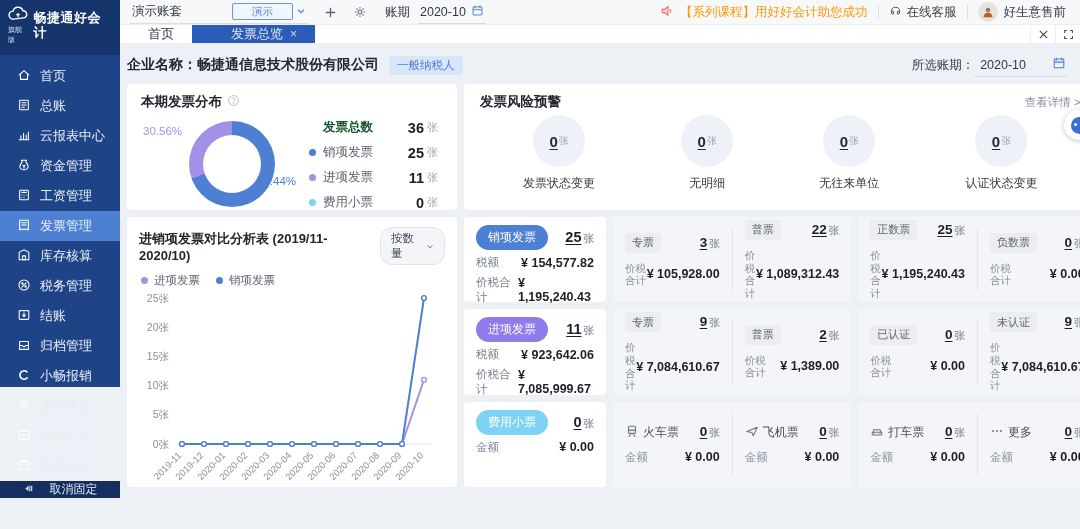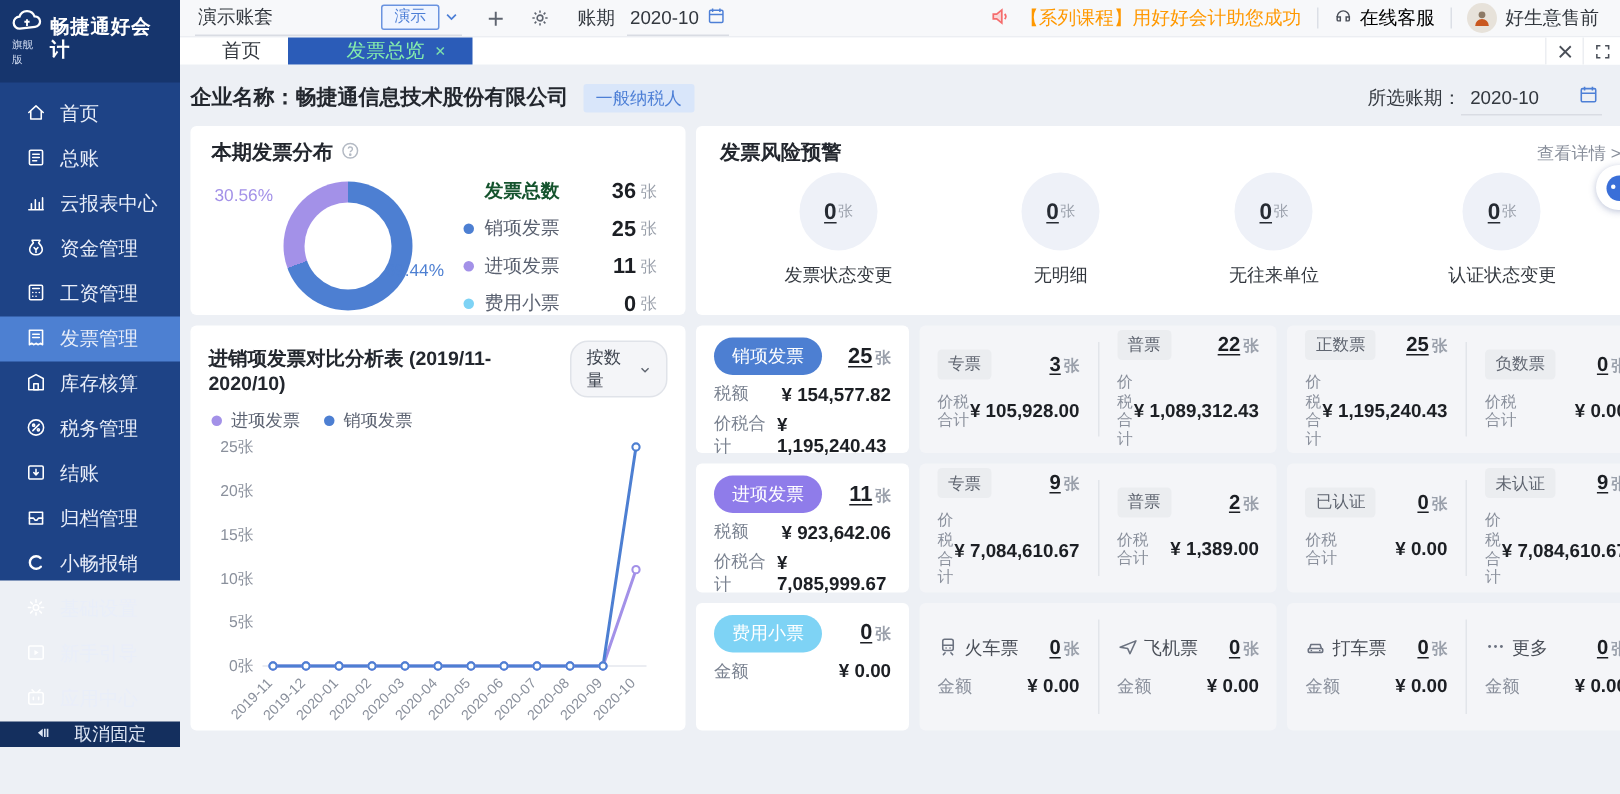--- a/index.html
+++ b/index.html
@@ -24,36 +24,36 @@
   
   .main { flex:1; display:flex; flex-direction:column; min-width:0; }
 
   .topbar { height:32px; background:#f7f8fa; display:flex; align-items:center; padding:0 14px 0 10px;
     border-bottom:1px solid #eceef2; font-size:12.5px; }
   .acct-select { display:flex; align-items:center; justify-content:space-between; width:178px;
     border-bottom:1px solid #d9dce3; padding:3px 2px; cursor:pointer; }
   .acct-name { color:#33383f; }
   .demo-wrap { display:flex; align-items:center; gap:3px; }
   .demo-tag { border:1px solid #6a93e0; color:#4d7fd6; background:#f0f5ff; font-size:10.5px;
-    padding:0 8px; border-radius:2px; line-height:15px; }
+    padding:0 19px; border-radius:2px; line-height:15px; }
   .tb-icon-btn { margin-left:16px; cursor:pointer; display:flex; align-items:center; color:#5f6570; }
   .period-label { margin-left:18px; color:#33383f; }
   .period-select { display:flex; align-items:center; gap:5px; margin-left:8px; border-bottom:1px solid #d9dce3;
     padding:3px 2px; cursor:pointer; color:#33383f; }
   .topbar-right { margin-left:auto; display:flex; align-items:center; gap:10px; }
   .announce { display:flex; align-items:center; gap:6px; color:#ff9800; cursor:pointer; }
   .tb-divider { width:1px; height:14px; background:#dcdfe6; }
-  .service { display:flex; align-items:center; gap:5px; color:#000000; cursor:pointer; }
+  .service { display:flex; align-items:center; gap:5px; color:#404040; cursor:pointer; }
   .userbox { display:flex; align-items:center; gap:6px; cursor:pointer; color:#33383f; }
   .avatar { width:20px; height:20px; border-radius:50%; background:#e7e2da; display:flex;
     align-items:center; justify-content:center; overflow:hidden; }
 
   .tabrow { height:34px; background:#fff; display:flex; align-items:stretch; padding-left:10px; position:relative; }
   .tab { display:flex; align-items:center; padding:0 18px; font-size:13px; color:#33383f; cursor:pointer; gap:7px; }
-  .tab.active { background:#2b5cb8; color:#86efac;padding-left:39px; }
+  .tab.active { background:#2b5cb8; color:#e5e5e5;padding-left:39px; }
   .tab-close { font-size:12px; opacity:0.9; cursor:pointer; }
   .tabrow-btns { position:absolute; right:0; top:0; bottom:0; display:flex; }
   .tabrow-btn { width:25px; display:flex; align-items:center; justify-content:center;
     border-left:1px solid #eceef2; color:#4a4f58; cursor:pointer; background:#fff; }
 
   .content { flex:1; padding:6px 12px 8px 7px; background:#edf0f5; }
   .company-row { height:32px; display:flex; align-items:center; }
   .company-label,.company-name { font-weight:bold; font-size:14px; color:#23272e; }
   .taxpayer-badge { margin-left:10px; background:#d9e6fa; color:#4d7fd6; font-size:11.5px;
     padding:2px 8px; border-radius:2px; }

